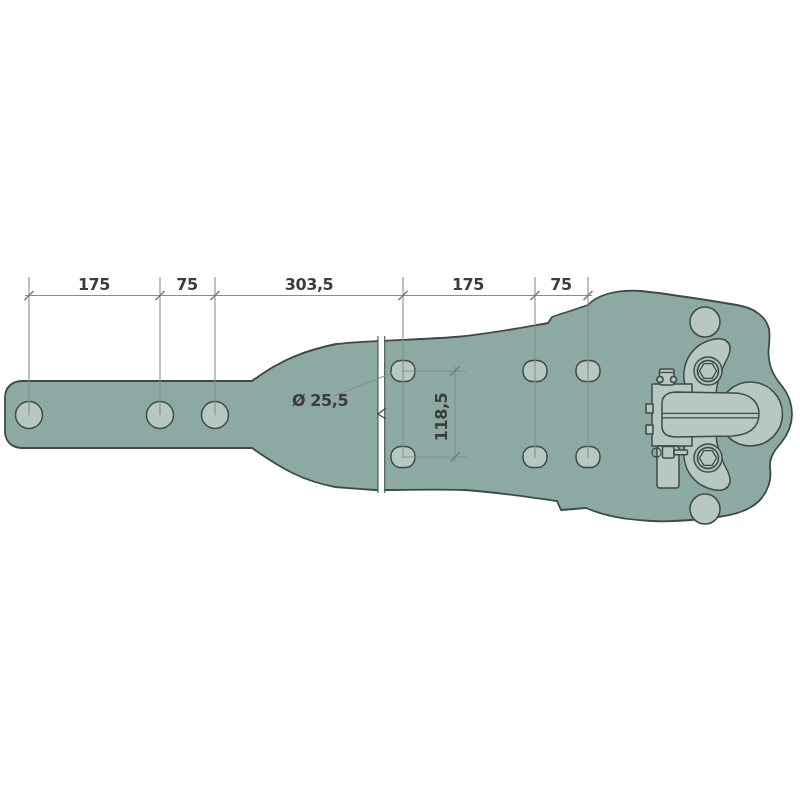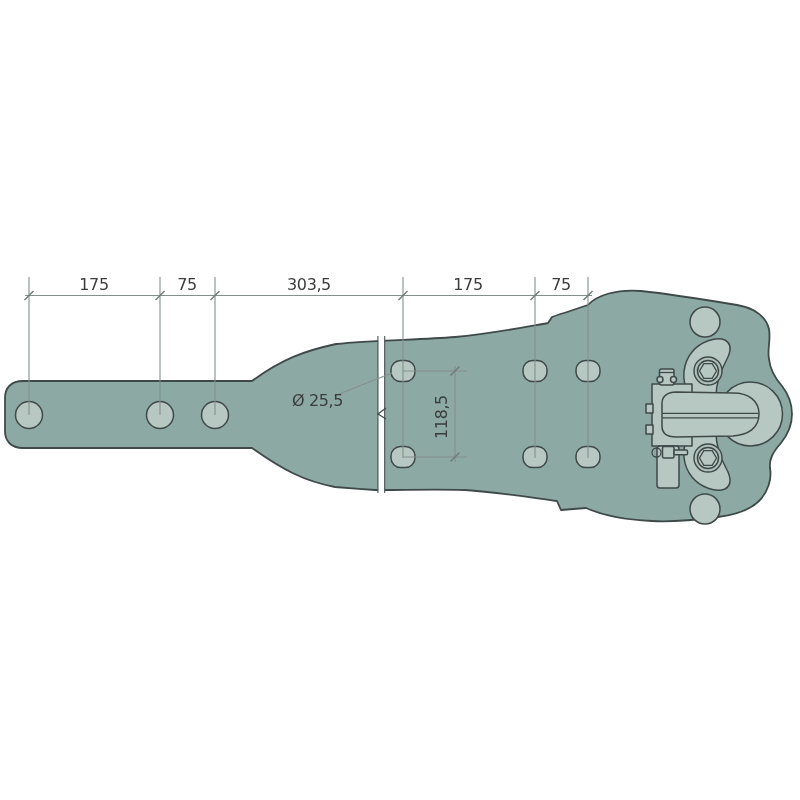--- a/index.html
+++ b/index.html
@@ -4,21 +4,21 @@
 <style>
   :root{
     --c-body:#8CA9A4;
     --c-light:#B7C7C2;
     --c-outline:#3F4A48;
     --c-dimension:#85908D;
     --c-text:#3B3D3C;
     --c-background:#FFFFFF;
   }
   html,body{margin:0;padding:0;background:var(--c-background);}
-  .canvas{position:relative;width:800px;height:800px;background:var(--c-background);overflow:hidden;}
+  .canvas{position:relative;width:800px;height:800px;background:var(--c-background);overflow:hidden;font-weight:bold;}
   svg{display:block;}
   .part{fill:var(--c-body);stroke:var(--c-outline);stroke-width:1.8;stroke-linejoin:round;}
   .light{fill:var(--c-light);stroke:var(--c-outline);stroke-width:1.5;stroke-linejoin:round;}
   .ring{fill:#AEBFBA;stroke:var(--c-outline);stroke-width:1.4;}
   .detail{fill:none;stroke:var(--c-outline);stroke-width:1.3;}
   .slit{fill:#fff;stroke:none;}
   .slitedge{stroke:#4A5553;stroke-width:1.1;fill:none;}
   .dim{stroke:var(--c-dimension);stroke-width:1.1;fill:none;}
   .tick{stroke:#6F7B78;stroke-width:1.4;fill:none;}
   .dimtext{fill:var(--c-text);font-family:"DejaVu Sans",sans-serif;font-size:16px;letter-spacing:-0.4px;}

